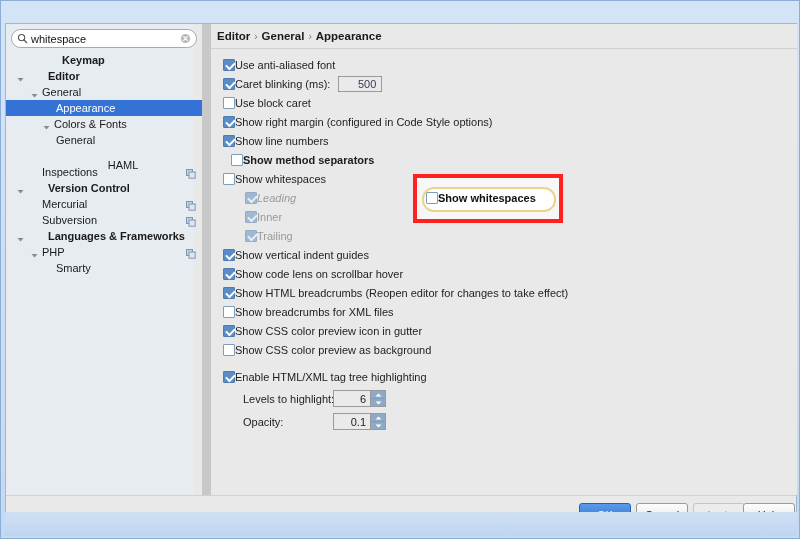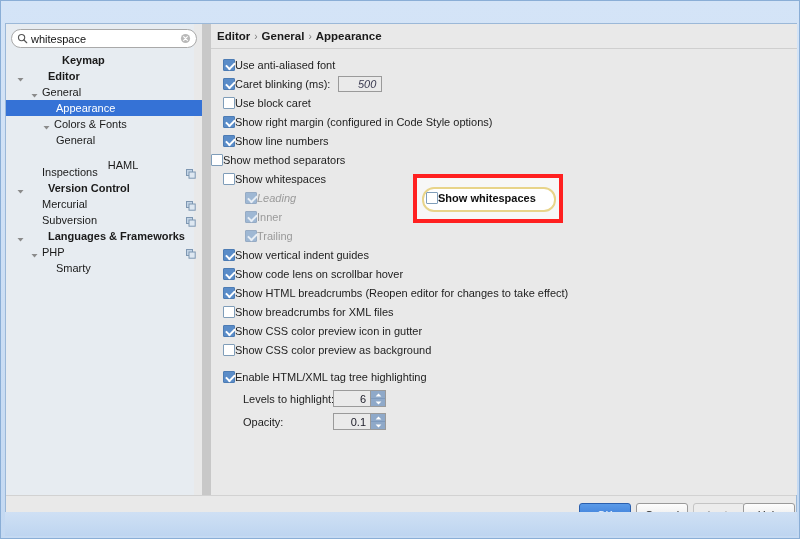--- a/index.html
+++ b/index.html
@@ -143,21 +143,21 @@
     transform:rotate(-45deg);
   }
   .cb-lab{font-size:11px;color:#1d1d1d;}
   .cb-lab.muted{color:#9a9a9a;}
 
   .txtfield{
     width:44px;height:16px;box-sizing:border-box;
     background:#eaeaea;border:1px solid #9a9a9a;
     font-size:11px;color:#3a3a50;
     display:flex;align-items:center;justify-content:flex-end;
-    padding-right:5px;margin-left:8px;cursor:text;font-style:italic;
+    padding-right:5px;margin-left:8px;cursor:text;
   }
   .plainlab{font-size:11px;color:#1d1d1d;}
 
   .spinner{
     display:flex;align-items:stretch;height:17px;
     border:1px solid #9a9a9a;box-sizing:border-box;
   }
   .spin-val{
     width:32px;background:#eaeaea;font-size:11px;color:#20202c;
     display:flex;align-items:center;justify-content:flex-end;padding-right:4px;
@@ -372,21 +372,21 @@
               <span class="cb-lab">Use block caret</span>
             </div>
             <div class="row" style="top: 61px; left: 12px;">
               <span class="cb on"></span>
               <span class="cb-lab">Show right margin (configured in Code Style options)</span>
             </div>
             <div class="row" style="top: 80px; left: 12px;">
               <span class="cb on"></span>
               <span class="cb-lab">Show line numbers</span>
             </div>
-            <div class="row" style="top: 99px; left: 0;">
+            <div class="row" style="top: 99px; left: 20px; font-weight: bold;">
               <span class="cb"></span>
               <span class="cb-lab">Show method separators</span>
             </div>
             <div class="row" style="top: 118px; left: 12px;">
               <span class="cb"></span>
               <span class="cb-lab">Show whitespaces</span>
             </div>
             <div class="row" style="top: 137px; left: 34px; font-style: italic;">
               <span class="cb on dis"></span>
               <span class="cb-lab muted">Leading</span>

